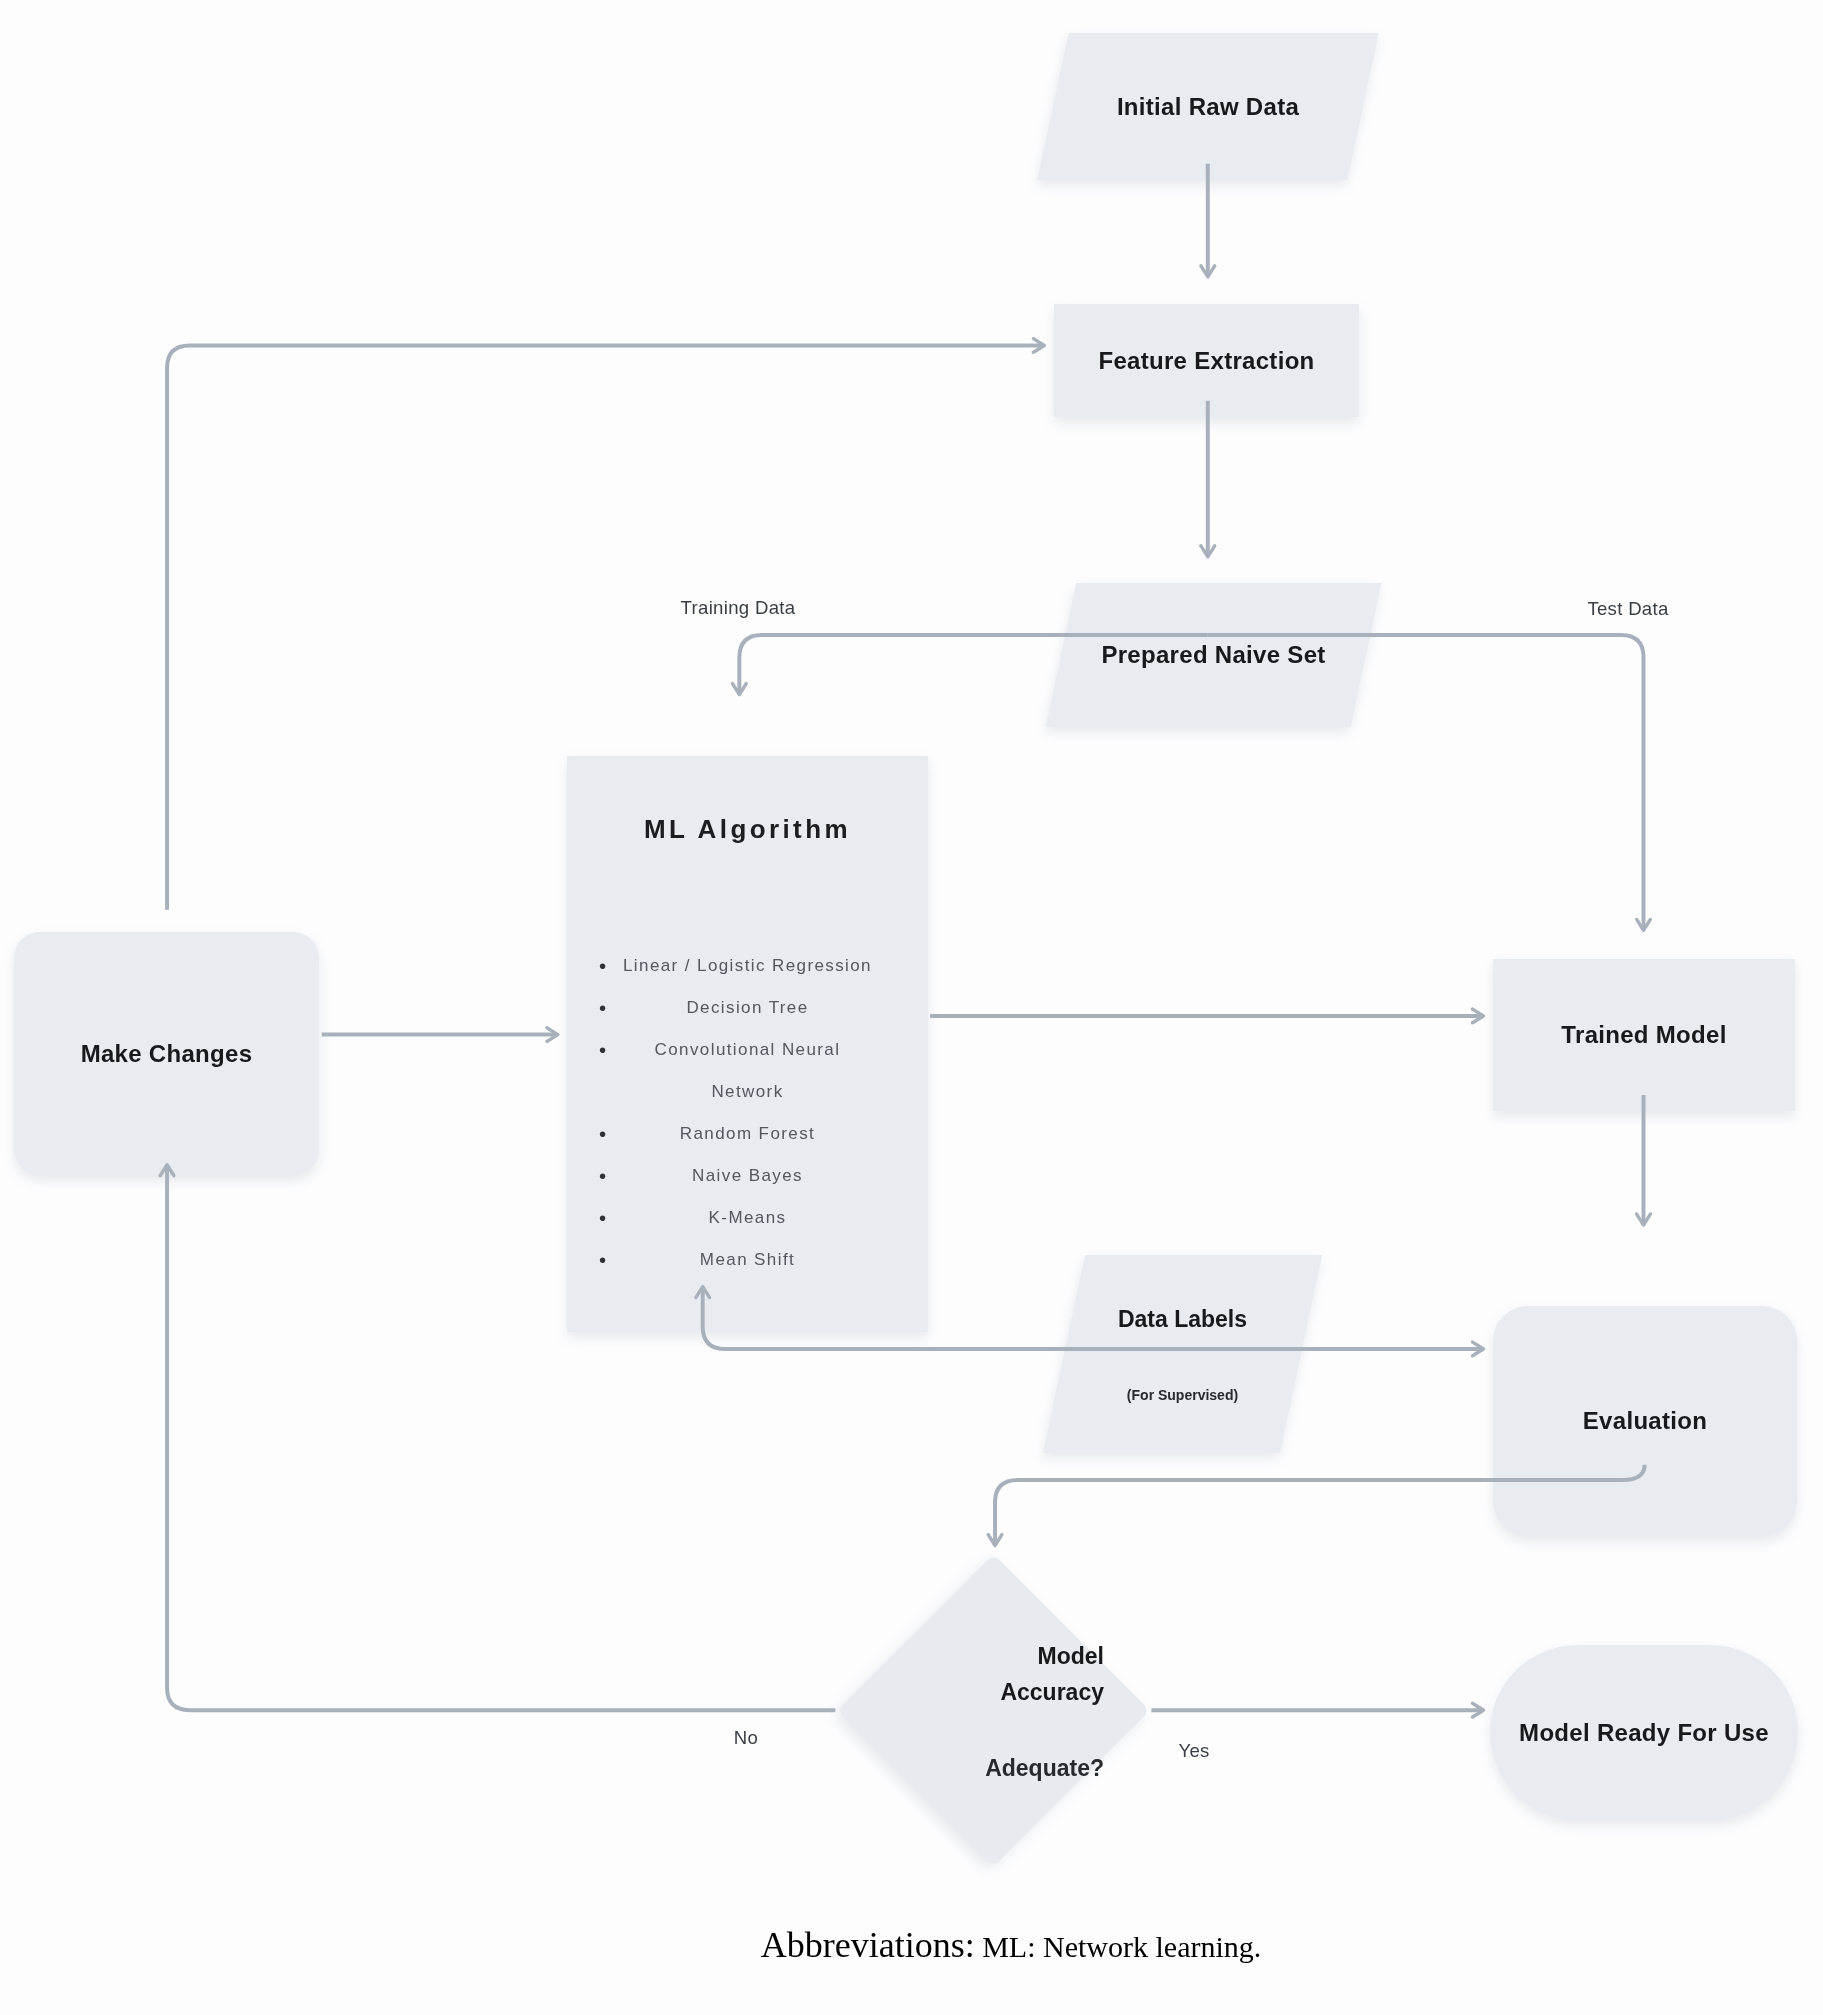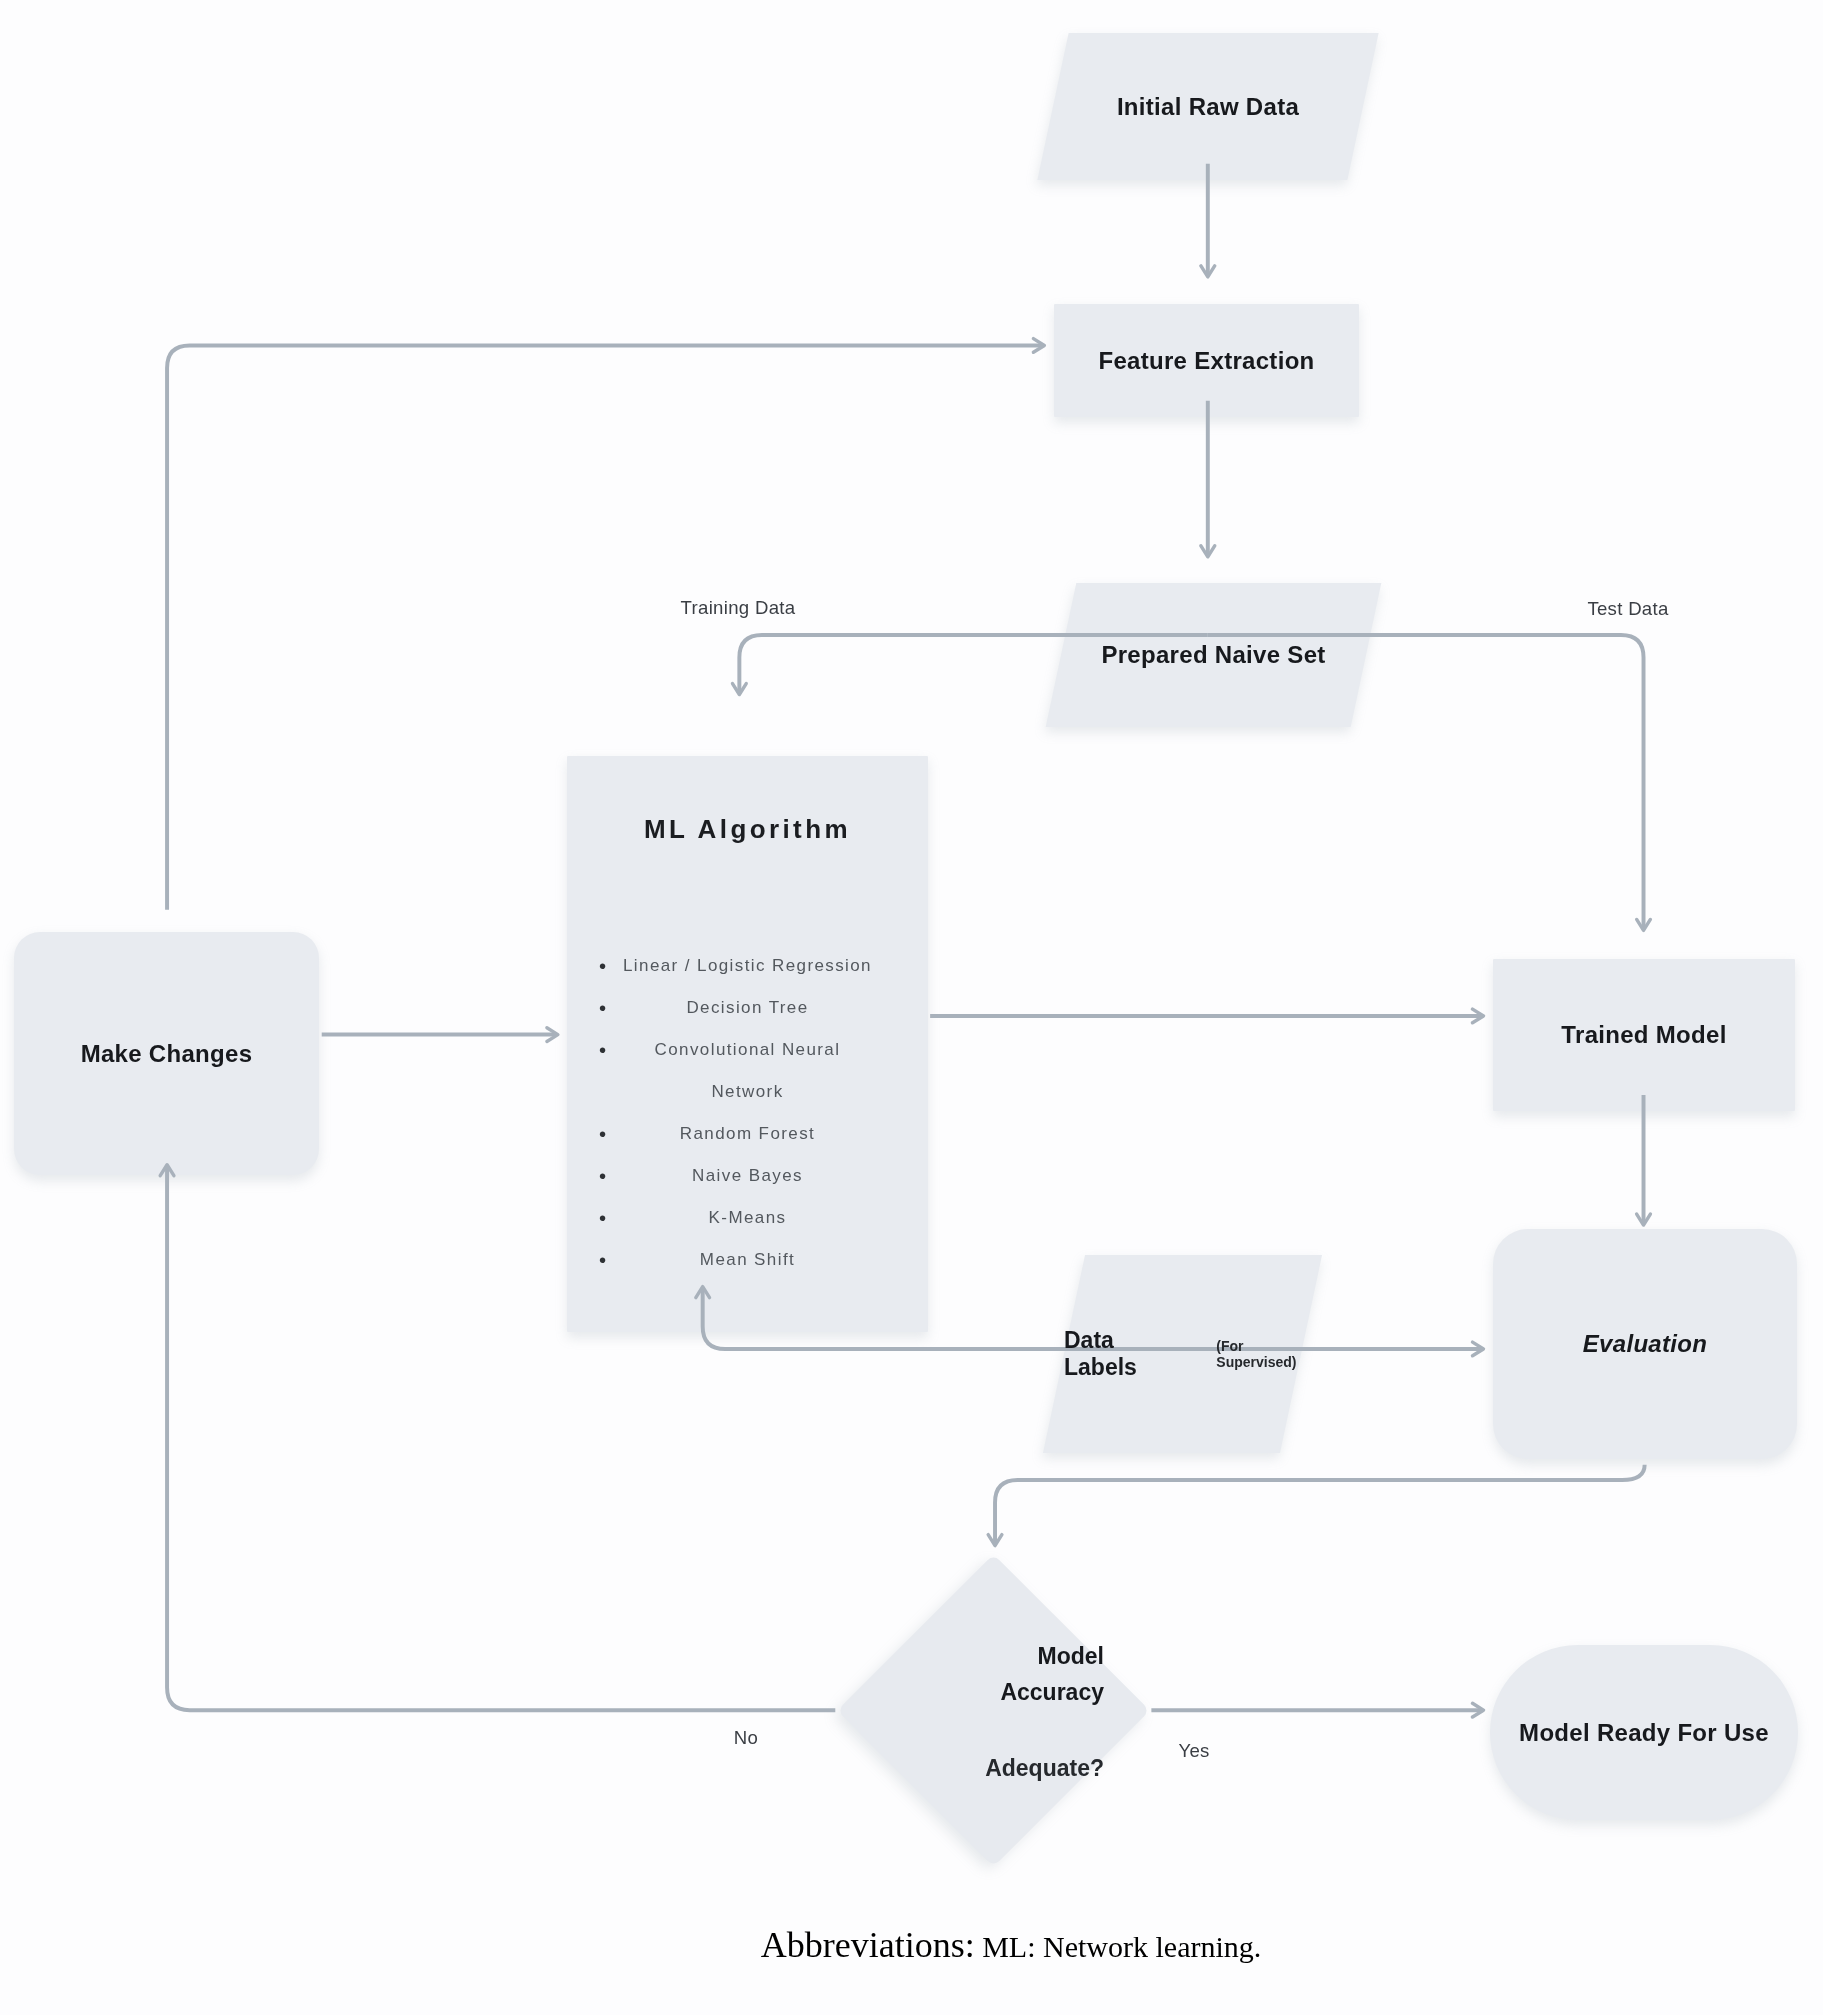--- a/index.html
+++ b/index.html
@@ -29,21 +29,21 @@
   .ml{display:block;}
   .ml-title{position:relative;z-index:10;margin-top:58px;text-align:center;font-weight:bold;
             font-size:26px;letter-spacing:3.4px;color:#1b1d21;}
   .ml-list{position:relative;z-index:10;list-style:none;margin:100px 0 0;padding:0;}
   .ml-list li{position:relative;padding:0 33px;text-align:center;font-size:17px;line-height:42px;
               letter-spacing:1.4px;color:#53585e;}
   .ml-list li::before{content:"\2022";position:absolute;left:32px;top:0;font-size:20.3px;color:#2e3135;}
   .ml-list li.narrow{padding:0 75px;}
 
   
-  .dl-wrap{position:relative;z-index:10;display:flex;flex-direction:row;align-items:center;gap:54px;}
+  .dl-wrap{position:relative;z-index:10;display:flex;flex-direction:column;align-items:center;gap:54px;}
   .dl-main{font-weight:bold;font-size:23px;color:#17191d;}
   .dl-sub{font-weight:bold;font-size:14px;color:#26292d;}
 
   
   .edge-label{position:absolute;transform:translate(-50%,-50%);z-index:10;font-size:18.6px;
               color:#3a3e44;letter-spacing:0.3px;white-space:nowrap;}
 
   
   #wires{position:absolute;left:0;top:0;z-index:5;pointer-events:none;}
 
@@ -120,21 +120,21 @@
   </div>
 
   <div class="node para" style="left:1064px;top:1236px;width:237px;height:198px;">
     <div class="bg"></div>
     <div class="dl-wrap">
       <span class="dl-main">Data Labels</span>
       <span class="dl-sub">(For Supervised)</span>
     </div>
   </div>
 
-  <div class="node biground" style="left:1493px;top:1210px;width:304px;height:230px;font-style:italic;">
+  <div class="node biground" style="left:1493px;top:1287px;width:304px;height:230px;">
     <div class="bg"></div>
     <span class="lbl">Evaluation</span>
   </div>
 
   <div class="diamond-shape" style="left:883px;top:1600px;width:221px;height:221px;"></div>
   <div class="diamond-text" style="left:883px;top:1600px;width:221px;height:221px;">
     <span class="q1">Model</span>
     <span class="q1">Accuracy</span>
     <span class="q2">Adequate?</span>
   </div>

